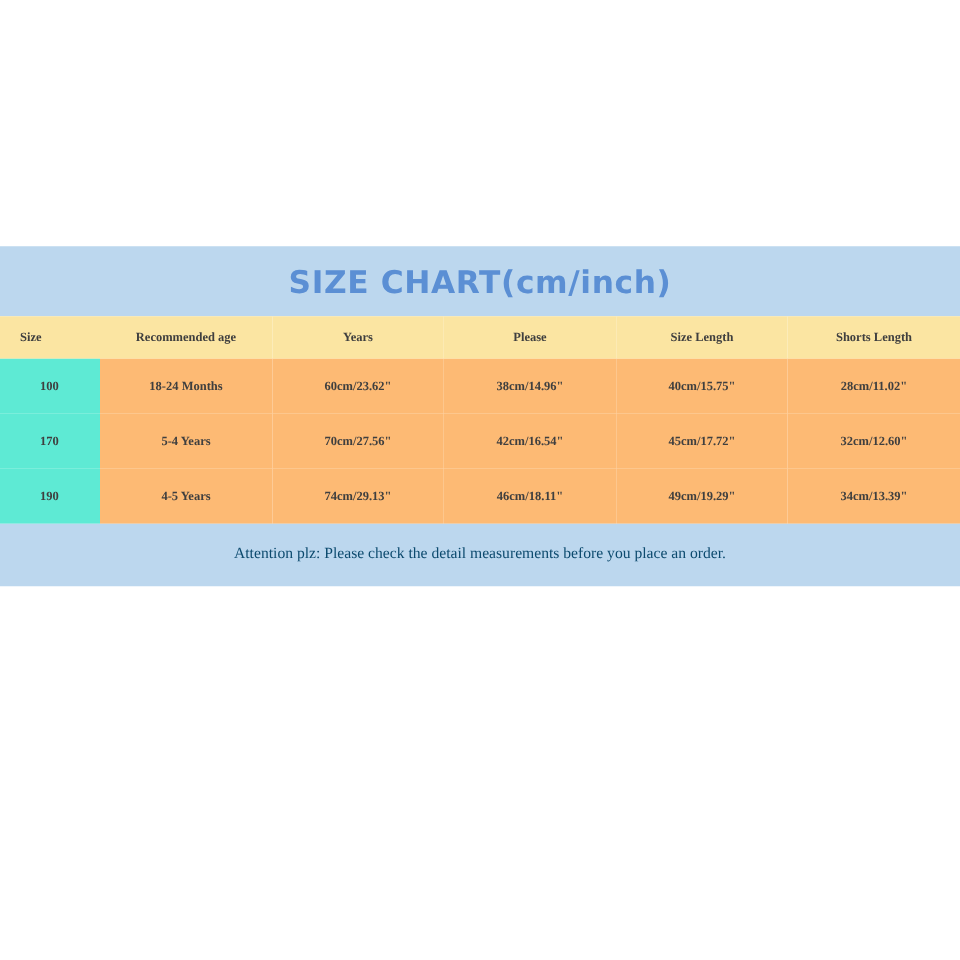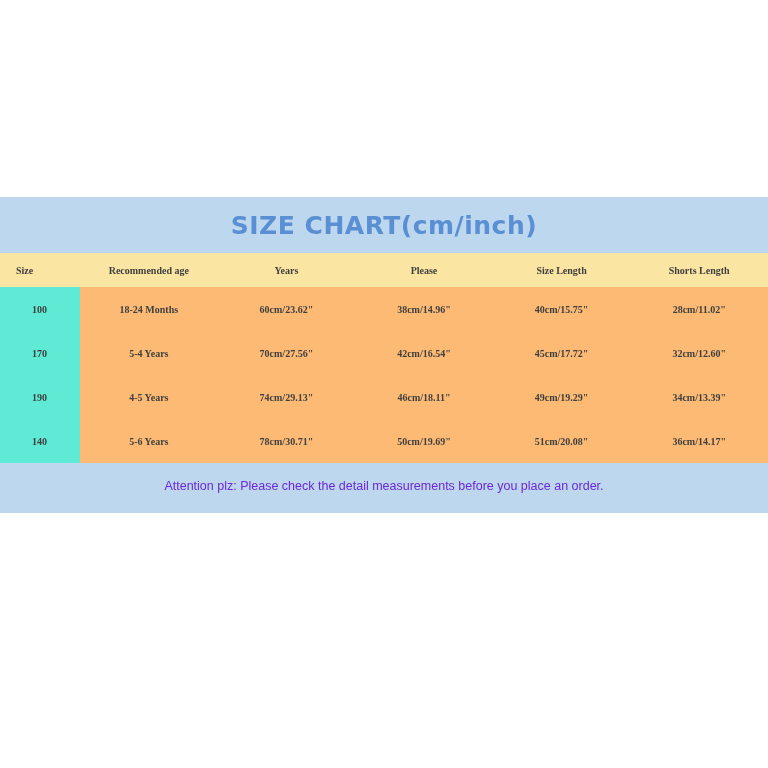--- a/index.html
+++ b/index.html
@@ -79,24 +79,24 @@
     text-align: left;
     padding-left: 32px;
     width: 64px;
   }
   .note-band {
     background: #bcd7ee;
     padding: 10px 0 14px 0;
     text-align: center;
   }
   .note-line {
-    color: #6d28d9;
+    color: #0c4a6e;
     font-size: 12.5px;
     line-height: 26px;
-    font-family: Liberation Sans, sans-serif;
+    font-family: Liberation Serif, serif;
   }
 </style>
 </head>
 <body>
 
 <div class="page">
   <div class="chart-block">
 
     <div class="title-band">
       <div class="title-text">SIZE CHART(cm/inch)</div>
@@ -131,28 +131,20 @@
           <td>32cm/12.60"</td>
         </tr>
         <tr>
           <td class="col-size">190</td>
           <td>4-5 Years</td>
           <td>74cm/29.13"</td>
           <td>46cm/18.11"</td>
           <td>49cm/19.29"</td>
           <td>34cm/13.39"</td>
         </tr>
-        <tr>
-          <td class="col-size">140</td>
-          <td>5-6 Years</td>
-          <td>78cm/30.71"</td>
-          <td>50cm/19.69"</td>
-          <td>51cm/20.08"</td>
-          <td>36cm/14.17"</td>
-        </tr>
       </tbody>
     </table>
 
     <div class="note-band">
       <div class="note-line">Attention plz:  Please check the detail measurements before you place an order.</div>
     </div>
 
   </div>
 </div>
 

